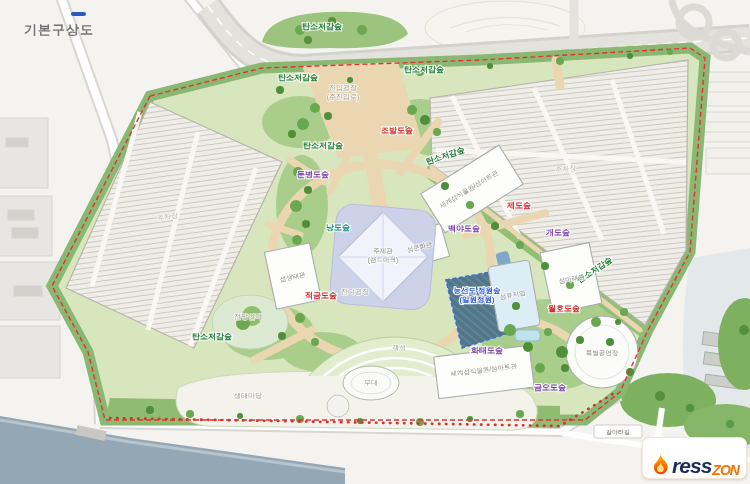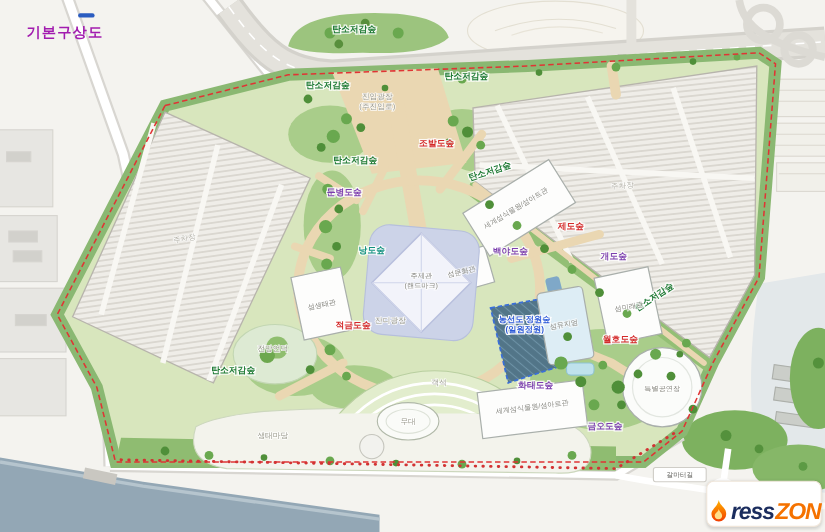--- a/index.html
+++ b/index.html
@@ -12,29 +12,29 @@
   text.lg{fill:#1e7a34;font-size:8px;}
   text.lt{fill:#12917f;font-size:8px;}
   text.lp{fill:#7c3fae;font-size:8px;}
   text.lr{fill:#d42a2a;font-size:8px;}
   text.lb{fill:#2b59d8;font-size:7.5px;stroke:rgba(255,255,255,.95);}
   text.lf{fill:#85857e;font-size:6.5px;font-weight:normal;stroke:rgba(255,255,255,.65);stroke-width:1.8px;}
   text.lz{fill:#98988c;font-size:7px;font-weight:normal;stroke-width:1.5px;}
   text.lpk{fill:#b3b1a7;font-size:7px;font-weight:normal;stroke-width:1px;}
   text.lrd{fill:#5c5c58;font-size:6px;font-weight:normal;stroke-width:1px;}
   
-  .plan-title{position:absolute;left:24px;top:21px;color:#a21caf;font-size:13px;font-weight:bold;
+  .plan-title{position:absolute;left:24px;top:21px;color:#737373;font-size:13px;font-weight:bold;
               letter-spacing:1px;}
   .title-bar{position:absolute;left:71px;top:12px;width:15px;height:4px;background:#2a5cc0;border-radius:2px;}
   
   .press-logo{position:absolute;right:3px;bottom:5px;width:103px;height:40px;background:#ffffff;
               border:1px solid #f0e6da;border-radius:7px;display:flex;align-items:flex-end;
               justify-content:center;gap:1px;box-shadow:0 1px 3px rgba(0,0,0,.15);}
   .press-logo .t1{color:#1b2d5e;font-size:21px;font-weight:bold;font-style:italic;letter-spacing:-1px;}
-  .press-logo .t2{color:#f57200;font-size:21px;font-weight:bold;font-style:italic;letter-spacing:-1px;}
+  .press-logo .t2{color:#f57200;font-size:14px;font-weight:bold;font-style:italic;letter-spacing:-1px;}
   .flame{width:20px;height:26px;margin-right:1px;}
 </style>
 </head>
 <body>
 
 <svg id="map" width="750" height="484" viewBox="0 0 750 484">
   <defs>
     <pattern id="hatchL" width="7" height="5" patternUnits="userSpaceOnUse" patternTransform="rotate(-8)">
       <rect width="7" height="5" fill="#efede8"></rect>
       <line x1="0" y1="2.5" x2="7" y2="2.5" stroke="#c9c5bb" stroke-width="0.9"></line>

